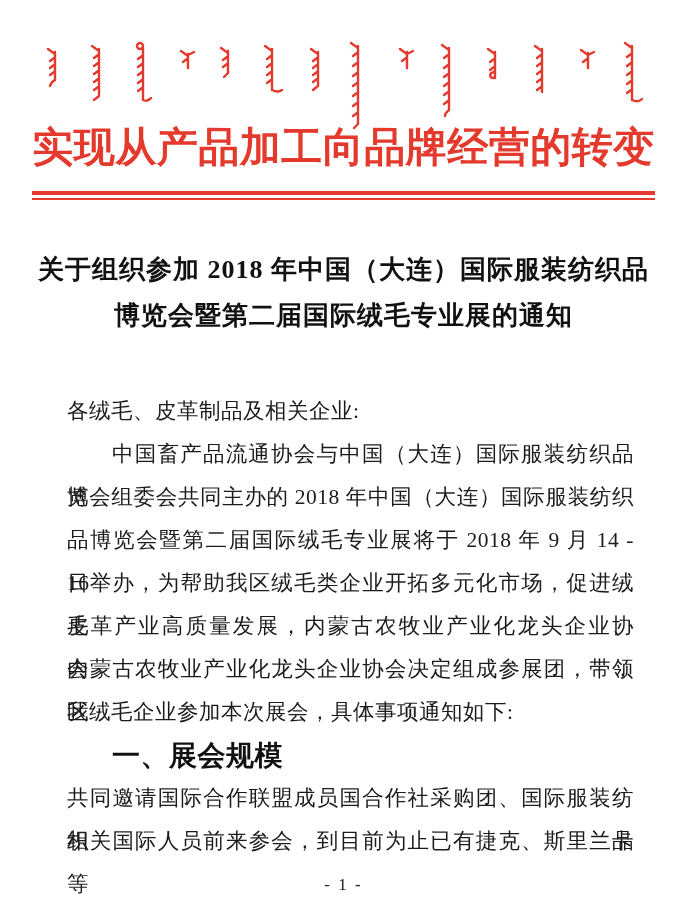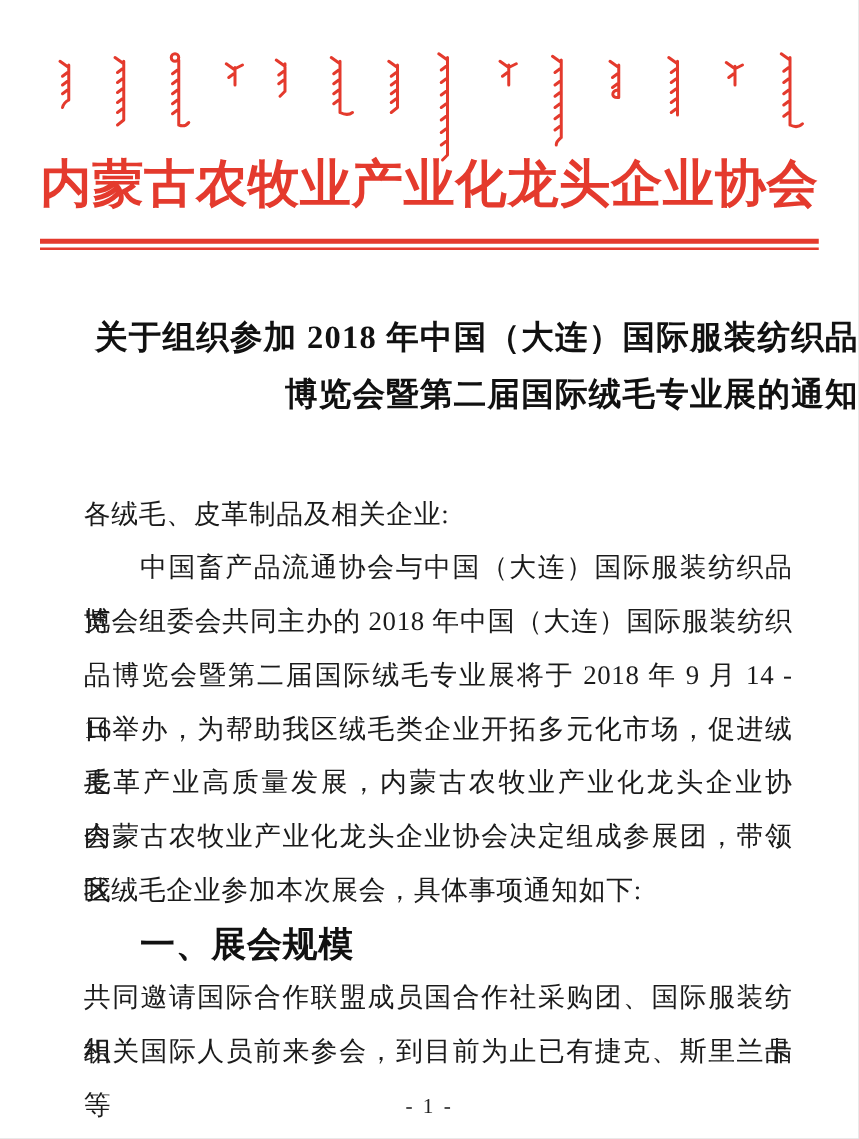--- a/index.html
+++ b/index.html
@@ -29,21 +29,21 @@
   .rule-thick{
     position:absolute;top:191px;left:32px;width:623px;height:4px;
     background:#e43a2d;
   }
   .rule-thin{
     position:absolute;top:198px;left:32px;width:623px;height:2px;
     background:#e43a2d;
   }
   .doc-title{
     position:absolute;top:247px;left:0;right:0;
-    text-align:right;
+    text-align:center;
     font-weight:bold;
     font-size:26px;line-height:46px;
     color:#111;
     letter-spacing:1px;
   }
   .content{
     position:absolute;top:390px;left:67px;width:567px;
     font-size:21.5px;
     letter-spacing:0.5px;
     color:#1b1b1b;
@@ -115,21 +115,21 @@
       <path d="M535,46 l7,5 M542,49 V92 M541,55 l-4,3 M541,63 l-4,3 M541,71 l-4,3 M541,79 l-4,3 M541,87 l-4,3"></path>
     </g>
     <g>
       <path d="M581,50 l7,5 M588,53 V68 M587,59 l-4,3 M588,55 l6,-3"></path>
     </g>
     <g>
       <path d="M625,43 l7,5 M632,46 V100 M631,54 l-4,3 M631,63 l-4,3 M631,72 l-4,3 M631,81 l-4,3 M631,90 l-4,3 M632,100 q6,3 10,-1"></path>
     </g>
   </svg>
 
-  <div class="org-name">内蒙古农牧业产业化龙头企业协会</div>
+  <div class="org-name">实现从产品加工向品牌经营的转变</div>
 
   <div class="rule-thick"></div>
   <div class="rule-thin"></div>
 
   <div class="doc-title">
     <div>关于组织参加 2018 年中国（大连）国际服装纺织品</div>
     <div>博览会暨第二届国际绒毛专业展的通知</div>
   </div>
 
   <div class="content">

